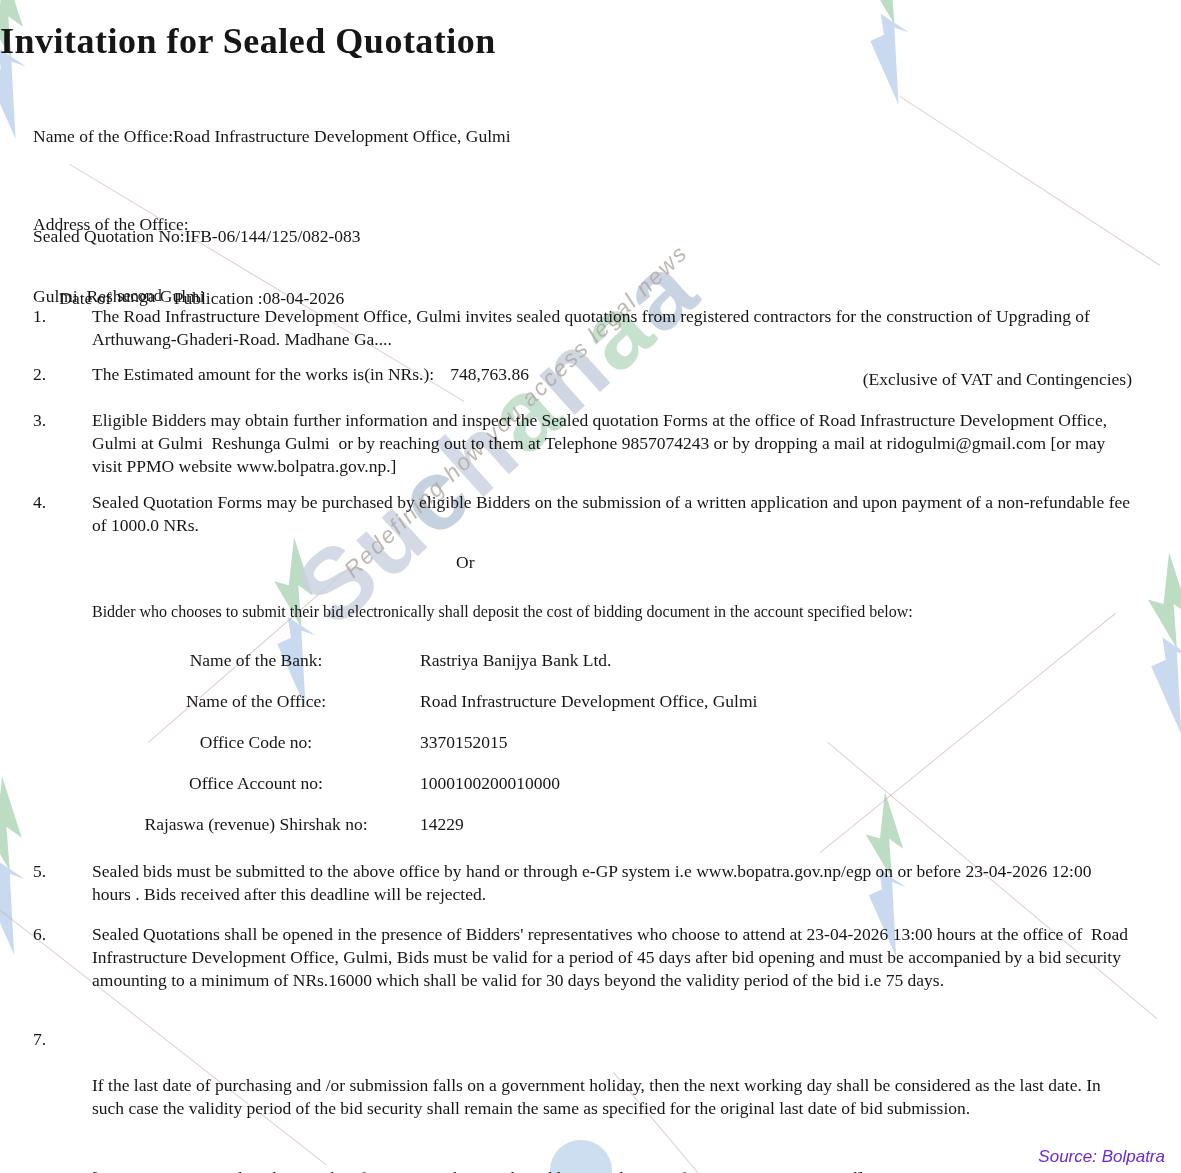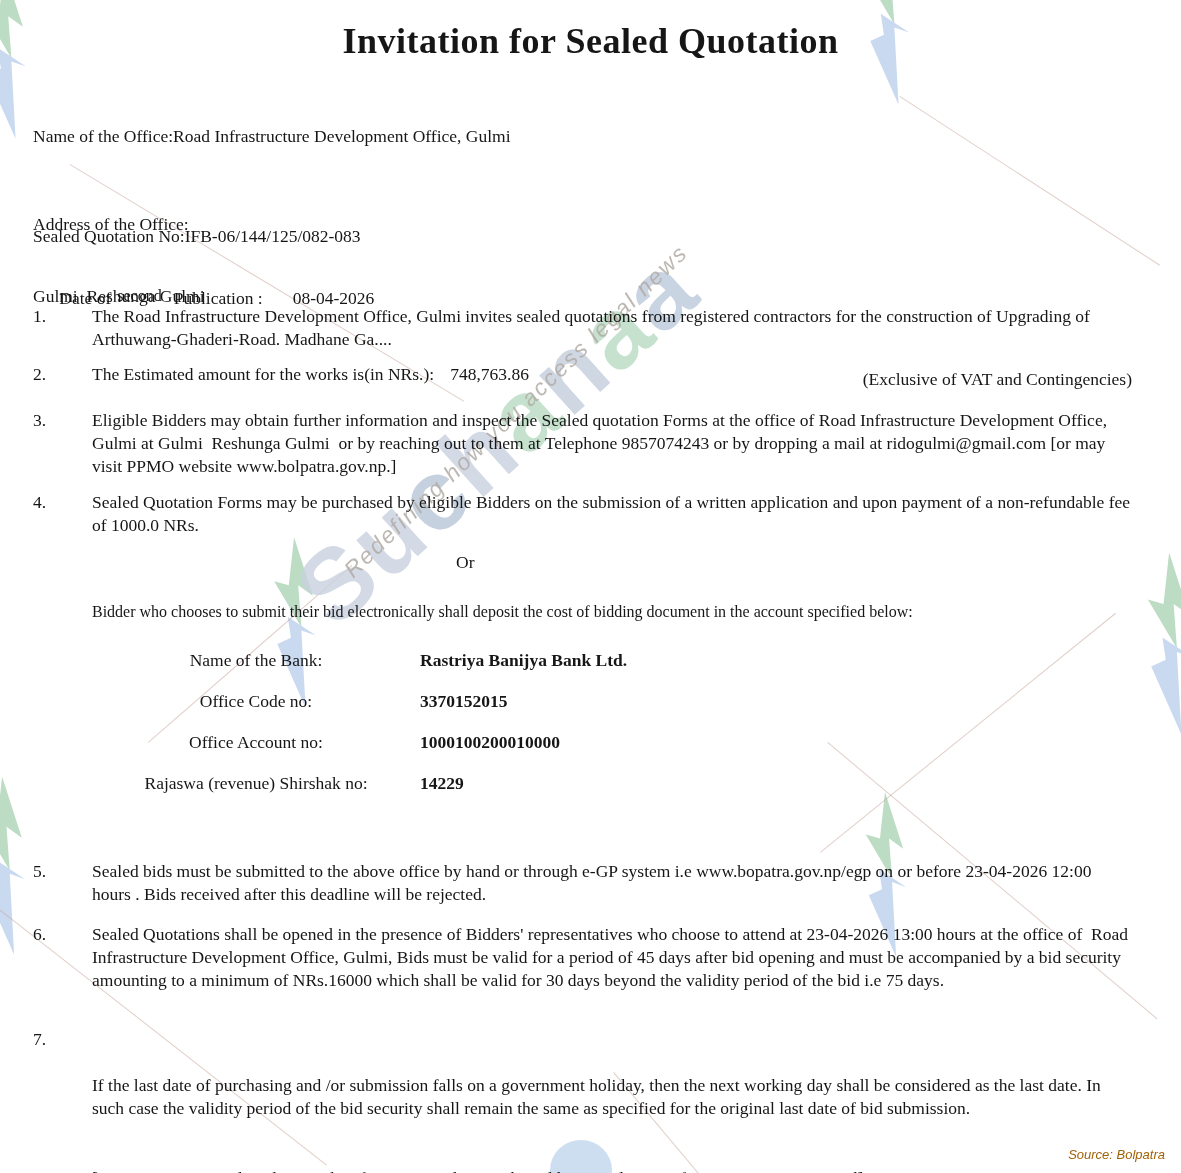--- a/index.html
+++ b/index.html
@@ -36,53 +36,53 @@
     border-radius:50%;background:var(--wm-blue,#c9daf0);opacity:.9;
   }
   .scratch{
     position:absolute;height:1.3px;background:rgba(193,160,147,.5);
     transform-origin:0 0;
   }
   
   .doc{position:absolute;inset:0;z-index:1;}
   .title{
     position:absolute;top:20px;left:0;width:100%;
-    text-align:center;font-size:36px;font-weight:bold;
+    text-align:left;font-size:36px;font-weight:bold;
     letter-spacing:.5px;
   }
   .hline{position:absolute;left:33px;font-size:17.5px;line-height:24px;white-space:pre-wrap;}
   .l-office{top:124px;}
   .l-address{top:164px;}
   .l-qno{top:224px;}
   .l-date{top:262px;}
   .ordinal{font-size:16px;position:relative;top:-3px;margin-left:6px;}
   .datelabel{margin-left:12px;margin-top:9px;}
-  .dateval{margin-left:30px;}
+  .dateval{}
   .item{
     position:absolute;left:33px;width:1107px;display:flex;
     font-size:17.5px;line-height:23px;
   }
   .item .num{width:59px;flex:0 0 59px;}
   .item .txt{flex:1;max-width:1040px;white-space:pre-wrap;}
   .i1{top:305px;} .i2{top:363px;} .i3{top:409px;} .i4{top:491px;}
   .i5{top:860px;} .i6{top:923px;} .i7{top:1028px;}
   .amt-row{display:flex;width:100%;}
   .amt{margin-left:16px;white-space:nowrap;}
   .vat-note{margin-left:auto;padding-top:5px;white-space:nowrap;}
   .or-sep{position:absolute;left:456px;top:552px;font-size:17.5px;text-align:center;}
   .elec{position:absolute;left:92px;top:603px;width:1060px;font-size:16px;white-space:pre-wrap;}
   .bank{position:absolute;left:92px;top:649px;font-size:17.5px;}
   .bank .brow{display:flex;margin-bottom:18px;line-height:23px;text-align:center;}
   .bank .blabel{width:328px;flex:0 0 328px;white-space:pre-wrap;}
-  .bank .bval{white-space:pre-wrap;font-weight:bold;}
+  .bank .bval{white-space:pre-wrap;}
   .note-line{margin-top:1px;white-space:pre-wrap;}
   .footer{
     position:absolute;right:16px;top:1147px;
     font-family:"Liberation Sans", sans-serif;
-    font-style:italic;font-size:13px;color:#a16207;
+    font-style:italic;font-size:17px;color:#6d28d9;
   }
 </style>
 </head>
 <body>
 
 <div class="page">
 
   <div class="wm-layer">
 
     <svg width="0" height="0" style="position:absolute" aria-hidden="true">
@@ -171,20 +171,24 @@
     <div class="or-sep">Or</div>
 
     <div class="elec">Bidder who chooses to submit their bid electronically shall deposit the cost of bidding document in the account specified below:</div>
 
     <div class="bank">
       <div class="brow">
         <div class="blabel">Name of the Bank:</div>
         <div class="bval">Rastriya Banijya Bank Ltd.</div>
       </div>
       <div class="brow">
+        <div class="blabel">Name of the Office:</div>
+        <div class="bval">Road Infrastructure Development Office, Gulmi</div>
+      </div>
+      <div class="brow">
         <div class="blabel">Office Code no:</div>
         <div class="bval">3370152015</div>
       </div>
       <div class="brow">
         <div class="blabel">Office Account no:</div>
         <div class="bval">1000100200010000</div>
       </div>
       <div class="brow">
         <div class="blabel">Rajaswa (revenue) Shirshak no:</div>
         <div class="bval">14229</div>

